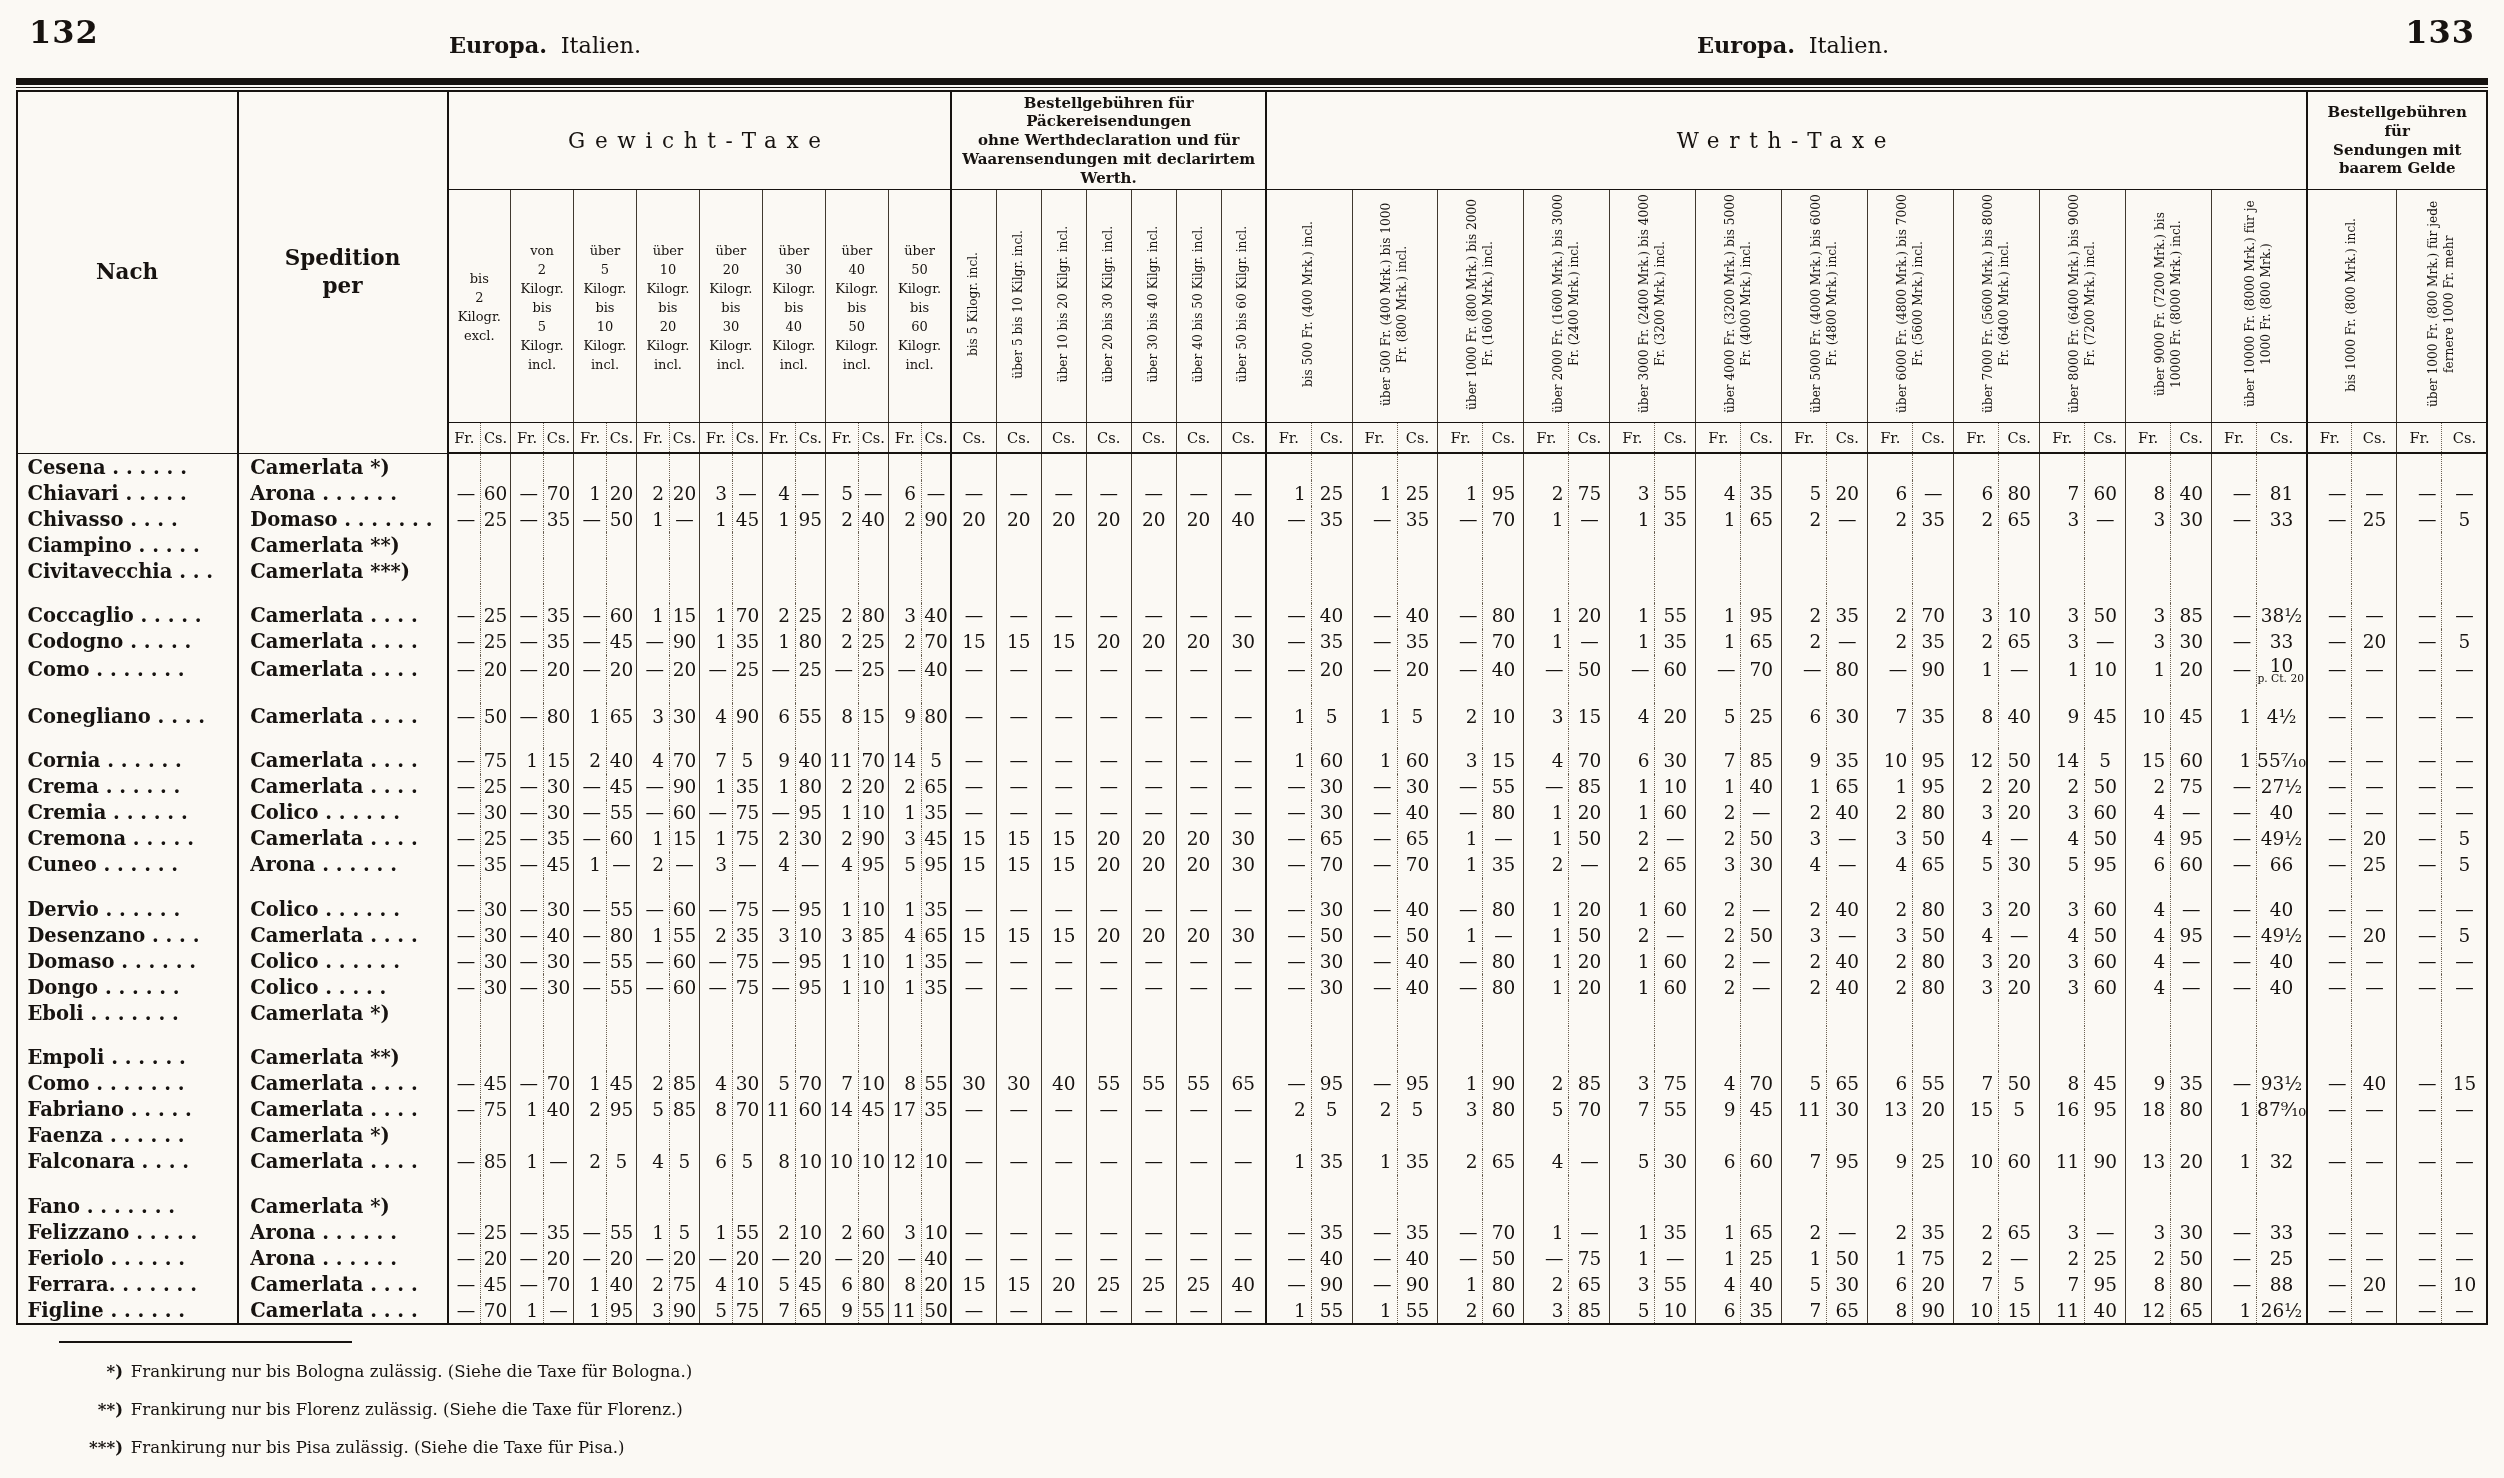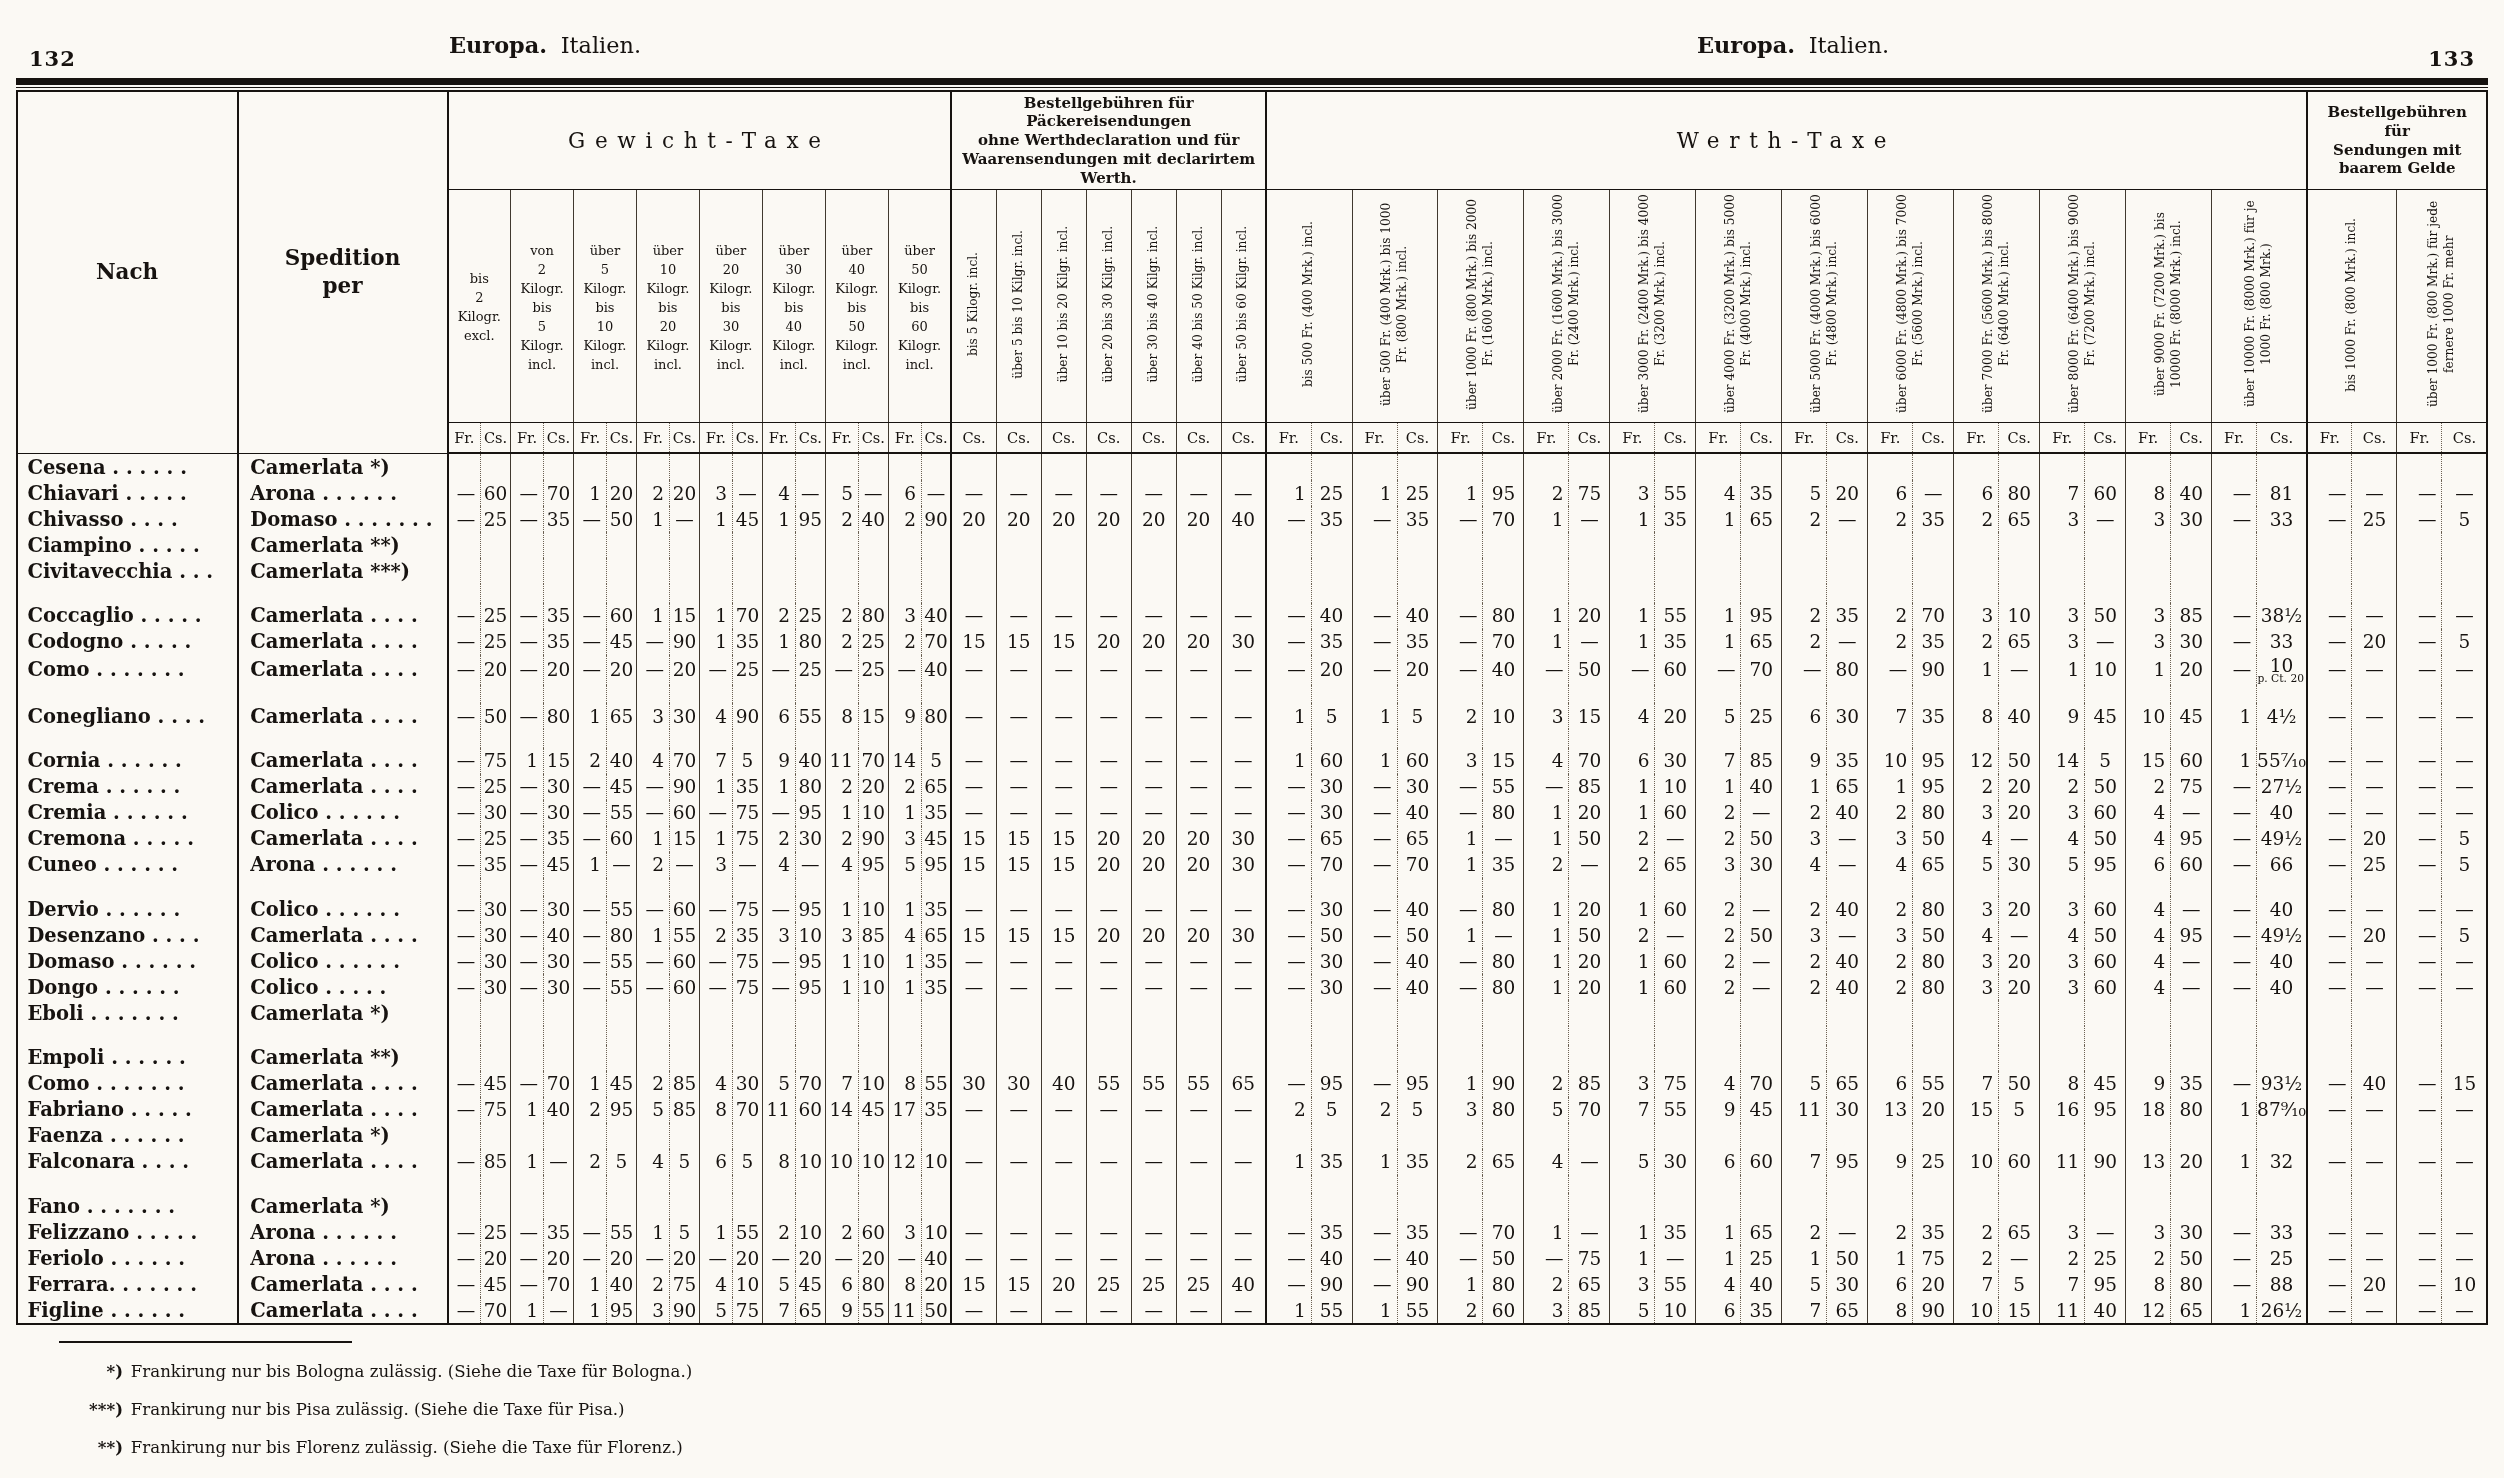--- a/index.html
+++ b/index.html
@@ -2,21 +2,21 @@
 <html><head>
 <meta charset="utf-8">
 <style>
   html,body{margin:0;padding:0}
   body{
     width:2504px;height:1478px;overflow:hidden;position:relative;
     background:#fbf9f4;color:#171310;
     font-family:"DejaVu Serif", serif;
   }
   .pagehead{position:relative;height:72px}
-  .pagenum{position:absolute;top:46px;font-size:21px;font-weight:bold;letter-spacing:1px}
+  .pagenum{position:absolute;top:13px;font-size:32px;font-weight:bold;letter-spacing:1px}
   .pagenum.left{left:29px}
   .pagenum.right{right:29px}
   .runtitle{position:absolute;top:32px;font-size:22.4px;white-space:nowrap}
   .runtitle b{font-weight:bold;margin-right:13.7px}
   .runtitle.left{left:449px}
   .runtitle.right{left:1697px}
   .rule1{height:6.8px;background:#171310;margin:5.9px 15.6px 0}
   .rule2{height:1px;background:#171310;margin:2px 15.6px 0}
 
   table{border-collapse:collapse;table-layout:fixed;margin:2px 15.6px 0;border:2px solid #171310}
@@ -2196,16 +2196,16 @@
         <td class="cs">—</td>
         <td class="fr">—</td>
         <td class="cs">—</td>
       </tr>
     </tbody>
 </table>
 
 <div class="fnrule"></div>
 <div id="footnotes">
     <div class="fn"><span class="mark">*)</span><span>Frankirung nur bis Bologna zulässig.  (Siehe die Taxe für Bologna.)</span></div>
+    <div class="fn"><span class="mark">**)</span><span>Frankirung nur bis Florenz zulässig.  (Siehe die Taxe für Florenz.)</span></div>
     <div class="fn"><span class="mark">***)</span><span>Frankirung nur bis Pisa zulässig.  (Siehe die Taxe für Pisa.)</span></div>
-    <div class="fn"><span class="mark">**)</span><span>Frankirung nur bis Florenz zulässig.  (Siehe die Taxe für Florenz.)</span></div>
   </div>
 
 
 </body></html>

